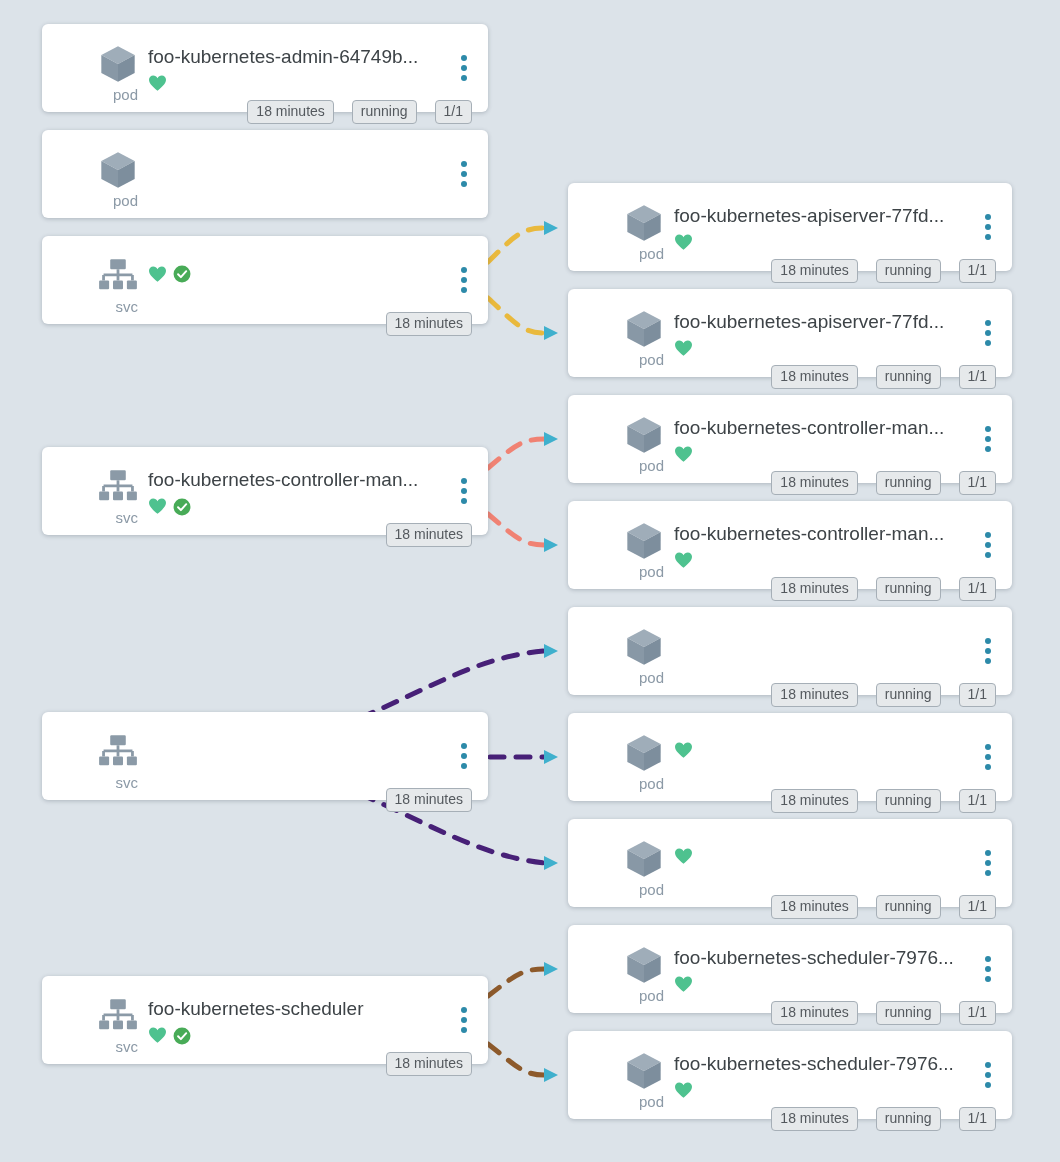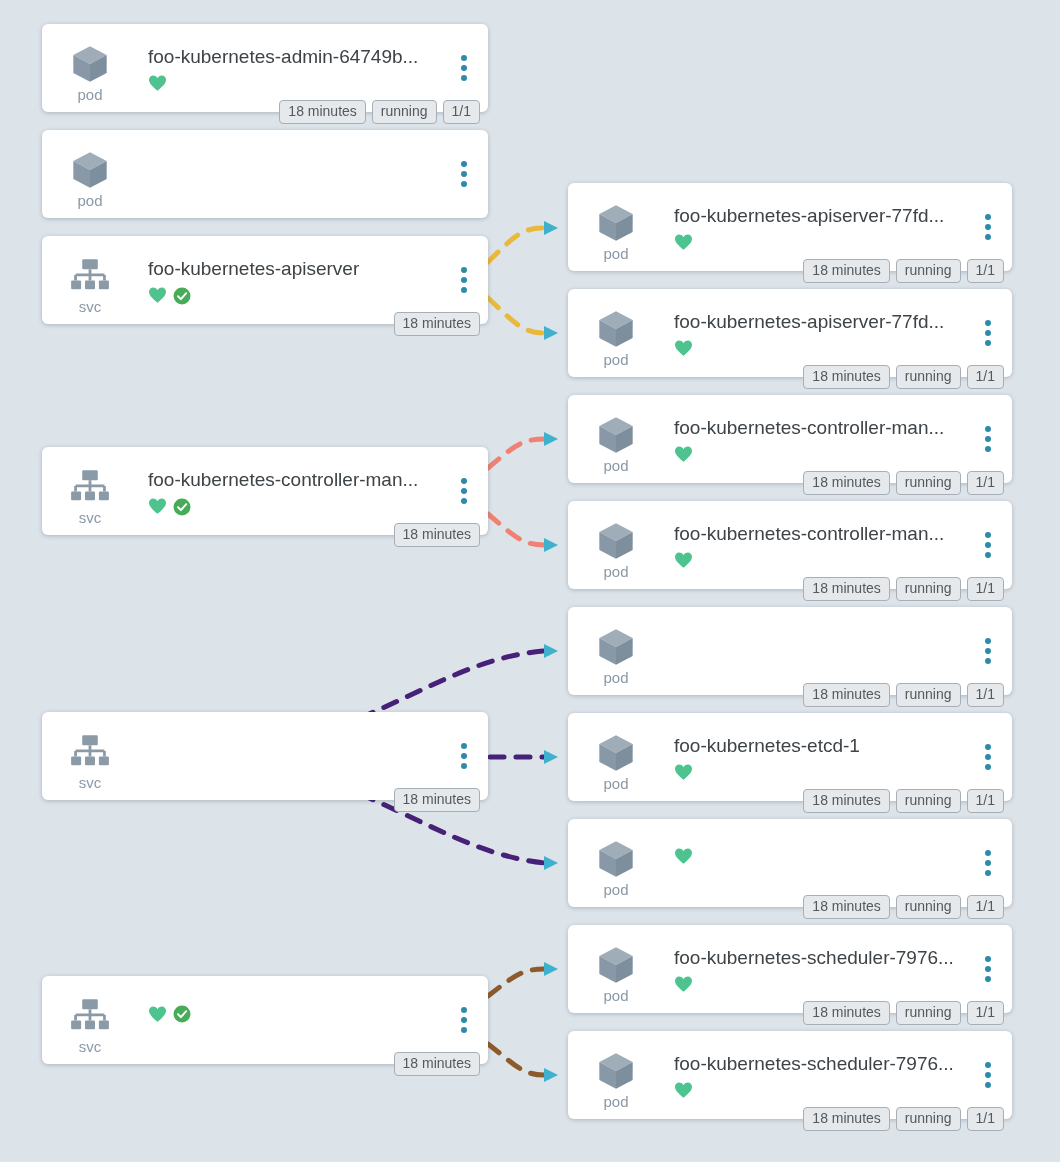--- a/index.html
+++ b/index.html
@@ -24,21 +24,21 @@
     border-radius: 6px;
     box-shadow: 0 1px 4px rgba(50, 65, 80, .28);
     display: flex;
     align-items: flex-start;
   }
   .icon-col {
     width: 96px;
     flex: 0 0 96px;
     display: flex;
     flex-direction: column;
-    align-items: center;
+    align-items: flex-end;
     padding-top: 20px;
   }
   .kind-icon { width: 40px; height: 40px; display: none; }
   .kind-label {
     font-size: 15px;
     color: var(--kind_label, #8b99a6);
     margin-top: 3px;
     line-height: 1;
   }
   .body { flex: 1; min-width: 0; padding: 22px 44px 0 10px; }
@@ -63,24 +63,24 @@
     padding: 4px 5px;
     cursor: pointer;
   }
   .kebab .dot {
     width: 6px; height: 6px;
     border-radius: 50%;
     background: var(--kebab, #2d8aa9);
   }
   .badges {
     position: absolute;
-    right: 8px;
+    right: 16px;
     bottom: -12px;
     display: flex;
-    gap: 6px;
+    gap: 18px;
   }
   .badge {
     background: var(--badge_bg, #e6e9eb);
     border: 1px solid var(--badge_border, #a6afb7);
     border-radius: 4px;
     padding: 2px 8px 3px;
     font-size: 14px;
     line-height: 1.2;
     color: var(--badge_text, #54595e);
     white-space: nowrap;
@@ -162,21 +162,20 @@
       <svg class="kind-icon" viewBox="0 0 36 36" style="display: block;">
         <rect x="11" y="3" width="14" height="9" rx="1" fill="var(--icon)"></rect>
         <path d="M18 12 V17 M5 17 H31 M5 17 V22 M18 17 V22 M31 17 V22" stroke="var(--icon)" stroke-width="2.5" fill="none"></path>
         <rect x="1" y="22" width="9" height="8" rx="1" fill="var(--icon)"></rect>
         <rect x="13.5" y="22" width="9" height="8" rx="1" fill="var(--icon)"></rect>
         <rect x="26" y="22" width="9" height="8" rx="1" fill="var(--icon)"></rect>
       </svg>
       <div class="kind-label">svc</div>
     </div>
     <div class="body">
-      <div class="title">foo-kubernetes-apiserver</div>
       <div class="health">
         <svg class="heart" viewBox="0 0 32 30">
           <path d="M16 28 C5 19 1 13.5 1 8.5 C1 4.4 4.4 1 8.5 1 C11.6 1 14.5 2.9 16 5.7 C17.5 2.9 20.4 1 23.5 1 C27.6 1 31 4.4 31 8.5 C31 13.5 27 19 16 28 Z" fill="var(--heart)"></path>
         </svg>
         <svg class="check" viewBox="0 0 32 32">
           <circle cx="16" cy="16" r="15" fill="var(--check)"></circle>
           <path d="M9 16.5 L14 21.5 L23.5 11" stroke="#ffffff" stroke-width="3.5" fill="none" stroke-linecap="round" stroke-linejoin="round"></path>
         </svg>
       </div>
     </div>
@@ -249,20 +248,21 @@
       <svg class="kind-icon" viewBox="0 0 36 36" style="display: block;">
         <rect x="11" y="3" width="14" height="9" rx="1" fill="var(--icon)"></rect>
         <path d="M18 12 V17 M5 17 H31 M5 17 V22 M18 17 V22 M31 17 V22" stroke="var(--icon)" stroke-width="2.5" fill="none"></path>
         <rect x="1" y="22" width="9" height="8" rx="1" fill="var(--icon)"></rect>
         <rect x="13.5" y="22" width="9" height="8" rx="1" fill="var(--icon)"></rect>
         <rect x="26" y="22" width="9" height="8" rx="1" fill="var(--icon)"></rect>
       </svg>
       <div class="kind-label">svc</div>
     </div>
     <div class="body">
+      <div class="title">foo-kubernetes-scheduler</div>
       <div class="health">
         <svg class="heart" viewBox="0 0 32 30">
           <path d="M16 28 C5 19 1 13.5 1 8.5 C1 4.4 4.4 1 8.5 1 C11.6 1 14.5 2.9 16 5.7 C17.5 2.9 20.4 1 23.5 1 C27.6 1 31 4.4 31 8.5 C31 13.5 27 19 16 28 Z" fill="var(--heart)"></path>
         </svg>
         <svg class="check" viewBox="0 0 32 32">
           <circle cx="16" cy="16" r="15" fill="var(--check)"></circle>
           <path d="M9 16.5 L14 21.5 L23.5 11" stroke="#ffffff" stroke-width="3.5" fill="none" stroke-linecap="round" stroke-linejoin="round"></path>
         </svg>
       </div>
     </div>
@@ -420,21 +420,20 @@
     <div class="icon-col">
       <svg class="kind-icon" viewBox="0 0 36 36" style="display: block;">
         <polygon points="18,2 33,10 18,18 3,10" fill="#9fadb9"></polygon>
         <polygon points="3,10 18,18 18,34 3,26" fill="#8898a6"></polygon>
         <polygon points="33,10 18,18 18,34 33,26" fill="#7d8e9d"></polygon>
       </svg>
 
       <div class="kind-label">pod</div>
     </div>
     <div class="body">
-      <div class="title">foo-kubernetes-etcd-1</div>
       <div class="health">
         <svg class="heart" viewBox="0 0 32 30">
           <path d="M16 28 C5 19 1 13.5 1 8.5 C1 4.4 4.4 1 8.5 1 C11.6 1 14.5 2.9 16 5.7 C17.5 2.9 20.4 1 23.5 1 C27.6 1 31 4.4 31 8.5 C31 13.5 27 19 16 28 Z" fill="var(--heart)"></path>
         </svg>
 
       </div>
     </div>
     <div class="kebab">
       <span class="dot"></span>
       <span class="dot"></span>

